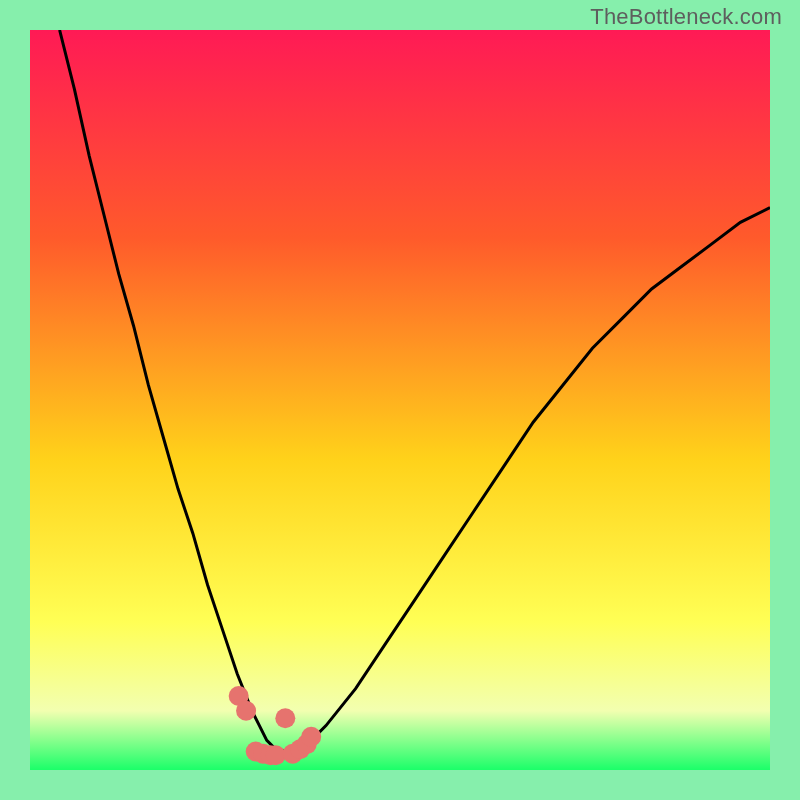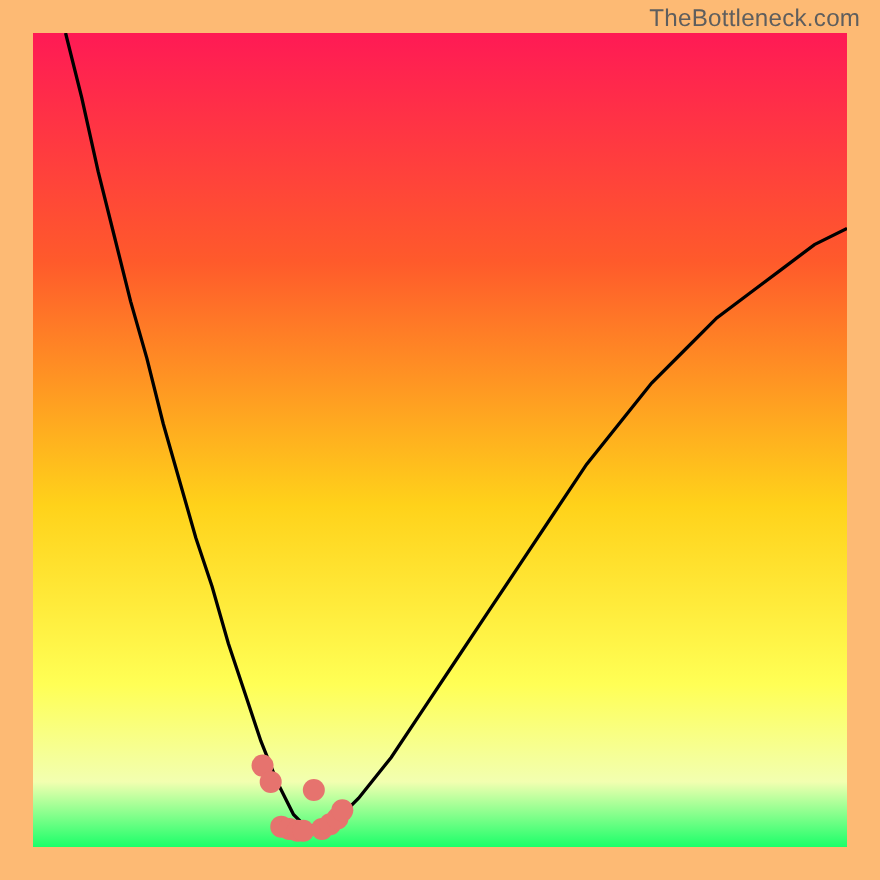--- a/index.html
+++ b/index.html
@@ -10,21 +10,21 @@
     background: #000;
     font-family: Arial, Helvetica, sans-serif;
     overflow: hidden;
   }
   .frame {
     position: absolute;
     left: 0;
     top: 0;
     width: 800px;
     height: 800px;
-    background: #fdba74;
+    background: #86efac;
   }
   .watermark {
     position: absolute;
     top: 4px;
     right: 18px;
     color: #5e5e5e;
     font-size: 22px;
     font-weight: 500;
     letter-spacing: 0.2px;
     z-index: 5;

